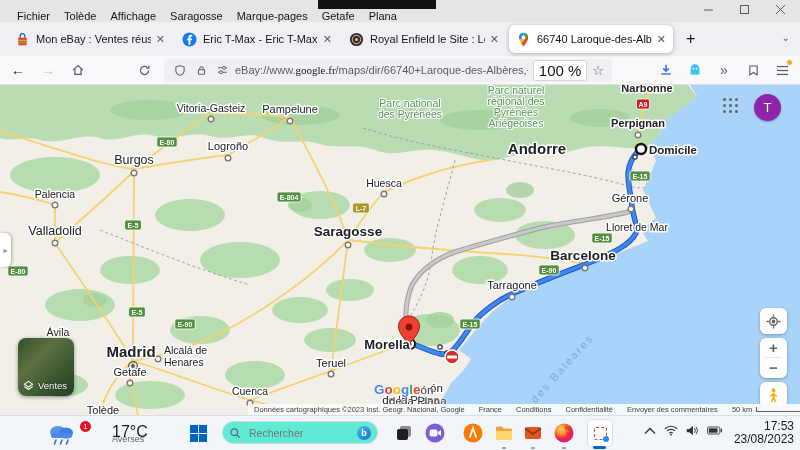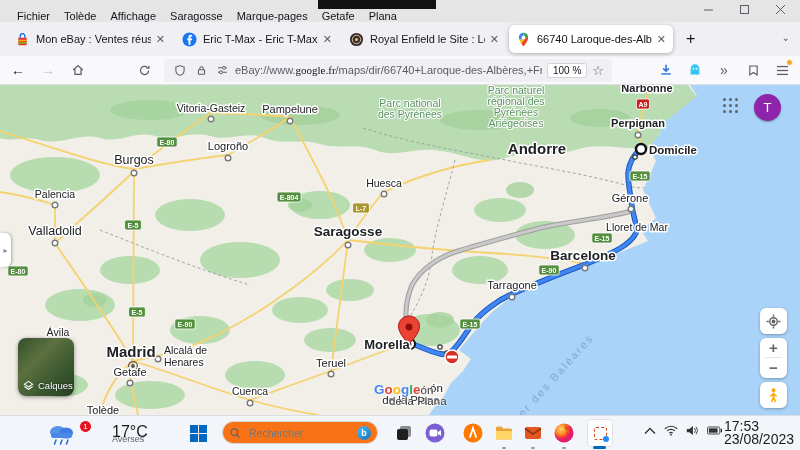--- a/index.html
+++ b/index.html
@@ -30,21 +30,21 @@
   .navicon svg{display:block;}
   .nav-back{margin-right:14px;color:#15141a;}
   .nav-fwd{margin-right:14px;color:#bdbdc4;}
   .nav-home{margin-right:28px;}
   .nav-reload{margin-right:12px;margin-left:22px;}
   .urlbar{width:448px;height:23px;background:#f0f0f4;border-radius:4px;display:flex;
     align-items:center;padding:0 8px;font-size:11px;color:#5b5b66;gap:5px;}
   .urlbar .urltext{flex:1;white-space:nowrap;overflow:hidden;}
   .urltext .dom{color:#15141a;font-family:Liberation Serif, serif;}
   .zoomchip{background:#ffffff;border:1px solid #d4d4d8;border-radius:3px;padding:1px 5px;
-    font-size:10px;color:#15141a;flex:none;}
+    font-size:15px;color:#15141a;flex:none;}
   .urlstar{font-size:13px;flex:none;}
   .nav-right{margin-left:auto;display:flex;align-items:center;gap:13px;}
   .burger{position:relative;}
   .burger .notif{position:absolute;right:-3px;top:-3px;width:7px;height:7px;border-radius:50%;
     background:#f5a623;border:1px solid #f9f9fb;}
   
   .map{position:relative;width:800px;height:330px;background:#f2efe9;overflow:hidden;}
   .map svg.basemap{position:absolute;left:0;top:0;}
   text.maplabel{paint-order:stroke;stroke:#ffffff;stroke-width:3px;stroke-linejoin:round;
     fill:#202124;font-family:"Liberation Sans",sans-serif;}
@@ -90,33 +90,33 @@
   .attribution .scale{margin-left:auto;display:flex;align-items:center;gap:4px;}
   .scalebar{width:56px;height:5px;border:1px solid #5f5f5f;border-top:none;}
   
   .taskbar{position:absolute;left:0;bottom:0;width:800px;height:35px;background:#f2f6fb;
     border-top:1px solid #d9dee4;z-index:5;}
   .tb{position:absolute;}
   .weather-badge{left:79px;top:4px;width:13px;height:13px;border-radius:50%;background:#e81224;
     color:#fff;font-size:8px;display:flex;align-items:center;justify-content:center;border:1.5px solid #fff;z-index:2;}
   .weather-temp{left:112px;top:7px;font-size:16px;color:#1a1a1a;}
   .weather-cond{left:112px;top:18px;font-size:9px;color:#5f6368;}
-  .search-pill{left:222px;top:5px;width:156px;height:23px;background:#f97316;border:1px solid #d5d5d5;
+  .search-pill{left:222px;top:5px;width:156px;height:23px;background:#5eead4;border:1px solid #d5d5d5;
     border-radius:12px;display:flex;align-items:center;padding:0 6px;gap:6px;}
   .search-pill input{border:none;outline:none;flex:1;font-size:10.5px;color:#444;
     font-family:"Liberation Sans",sans-serif;background:transparent;min-width:0;}
   .bing-ico{width:14px;height:14px;border-radius:50%;background:linear-gradient(135deg,#46c0f4,#1b6ec2);
     color:#fff;font-size:9px;font-weight:bold;display:flex;align-items:center;justify-content:center;}
   .tbicon{width:20px;height:20px;top:7px;}
   .rundot{width:4px;height:2.5px;border-radius:2px;background:#9a9a9a;bottom:1px;}
   .snipwrap{left:587px;top:3px;width:26px;height:28px;background:#fff;border:1px solid #e2e2e2;
     border-radius:4px;display:flex;align-items:center;justify-content:center;}
   .snipbar{left:593px;width:13px;height:3px;border-radius:2px;background:#0067c0;bottom:1px;}
   .tray{position:absolute;right:78px;top:9px;display:flex;gap:8px;align-items:center;color:#333;}
-  .clock{position:absolute;right:6px;top:4px;text-align:left;font-size:14px;color:#1a1a1a;line-height:13px;}
+  .clock{position:absolute;right:6px;top:4px;text-align:right;font-size:12px;color:#1a1a1a;line-height:13px;}
 </style>
 </head>
 <body>
 
 <div class="menubar">
   <span>Fichier</span>
     <span>Tolède</span>
     <span>Affichage</span>
     <span>Saragosse</span>
     <span>Marque-pages</span>
@@ -480,21 +480,21 @@
       </g>
   </svg>
 
 
   <div class="layers-btn">
     <div class="llabel">
       <svg width="11" height="11" viewBox="0 0 16 16" fill="none" stroke="#fff" stroke-width="1.5">
           <path d="M8 2 L14 6 8 10 2 6 z"></path>
           <path d="M2 9.5 L8 13.5 14 9.5"></path>
         </svg>
-      <span>Calques</span>
+      <span>Ventes</span>
     </div>
   </div>
 
   <div class="panel-toggle">▸</div>
 
   <div class="mapctl ctl-locate">
     <svg width="15" height="15" viewBox="0 0 16 16" fill="none" stroke="#666" stroke-width="1.5">
         <circle cx="8" cy="8" r="4"></circle>
         <line x1="8" y1="0.5" x2="8" y2="3"></line>
         <line x1="8" y1="13" x2="8" y2="15.5"></line>
@@ -525,20 +525,33 @@
       <i></i>
       <i></i>
       <i></i>
     </div>
   <div class="avatar">T</div>
 
   <div class="glogo"><span id="glogo-letters"><span style="color: rgb(66, 133, 244);">G</span><span style="color: rgb(234, 67, 53);">o</span><span style="color: rgb(251, 188, 4);">o</span><span style="color: rgb(66, 133, 244);">g</span><span style="color: rgb(52, 168, 83);">l</span><span style="color: rgb(234, 67, 53);">e</span></span><span class="suffix">ón</span>
     <div class="sub">de la Plana</div>
   </div>
 
+  <div class="attribution">
+    <span>Données cartographiques ©2023 Inst. Geogr. Nacional, Google</span>
+    <span class="links" id="attr-links">
+        <span>France</span>
+        <span>Conditions</span>
+        <span>Confidentialité</span>
+        <span>Envoyer des commentaires</span>
+      </span>
+    <span class="scale">
+        <span>50 km</span>
+      <span class="scalebar"></span>
+      </span>
+  </div>
 </div>
 
 <div class="taskbar">
   <svg class="tb" style="left:46px;top:7px;" width="30" height="22" viewBox="0 0 30 22">
     <ellipse cx="12" cy="9" rx="8" ry="6" fill="#5b93e8"></ellipse>
       <ellipse cx="20" cy="10" rx="7" ry="5.5" fill="#3d7de4"></ellipse>
     <rect x="5" y="10" width="21" height="5" rx="2.5" fill="#4a87e6"></rect>
     <line x1="10" y1="17" x2="8.5" y2="21" stroke="#2f6fd6" stroke-width="1.6" stroke-linecap="round"></line>
     <line x1="16" y1="17" x2="14.5" y2="21" stroke="#2f6fd6" stroke-width="1.6" stroke-linecap="round"></line>
     <line x1="22" y1="17" x2="20.5" y2="21" stroke="#2f6fd6" stroke-width="1.6" stroke-linecap="round"></line>

